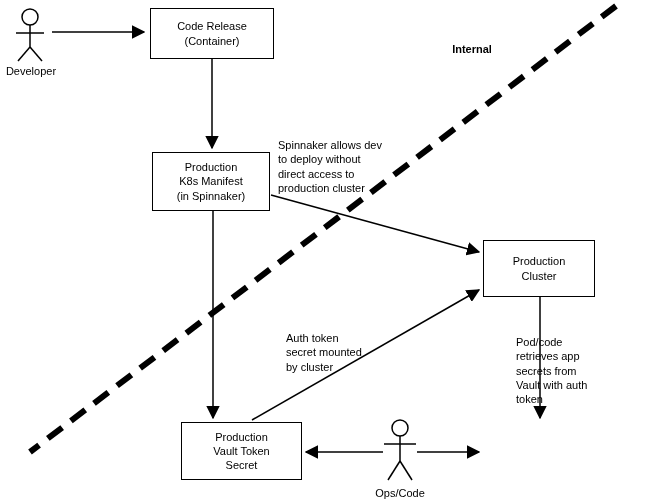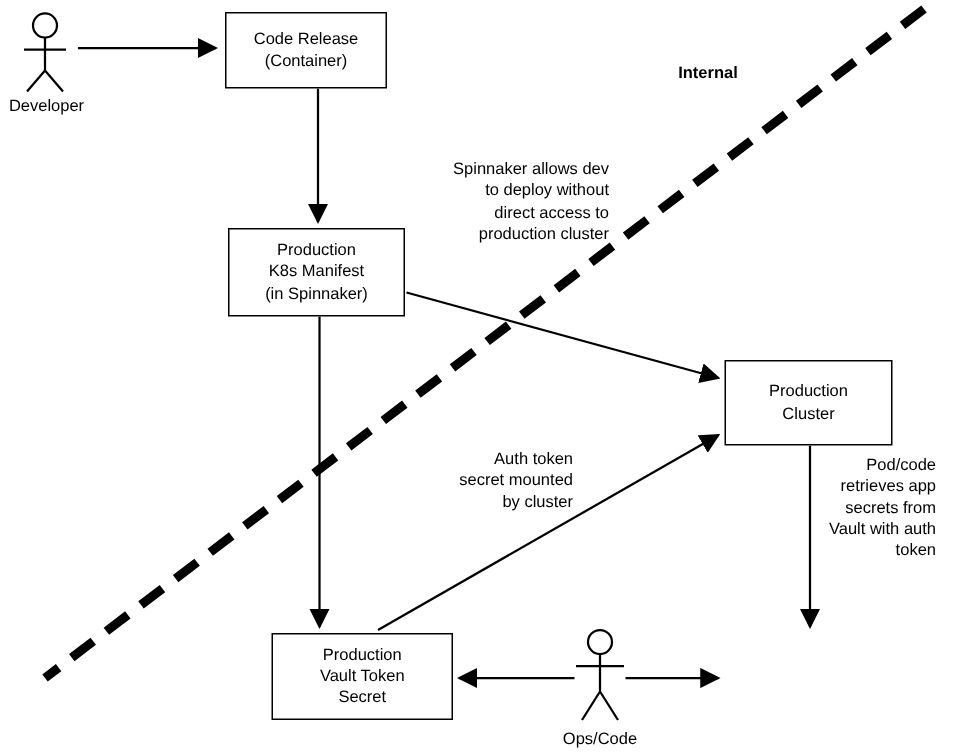--- a/index.html
+++ b/index.html
@@ -17,23 +17,24 @@
     border:1px solid #000;
     background:#ffffff;
     display:flex;align-items:center;justify-content:center;
     text-align:center;
     font-size:11px;line-height:1.3;
     white-space:pre-line;
     box-sizing:border-box;
   }
   .note{
     position:absolute;
-    text-align:right;
+    text-align:left;
     font-size:11px;line-height:1.3;
     white-space:pre-line;
+    margin-top:32px;
   }
   .actor-label{
     position:absolute;
     text-align:center;
     font-size:11px;
   }
   .zone-bold{font-weight:bold;font-size:12px;}
   .zone-block{
     position:absolute;
     text-align:center;
@@ -74,21 +75,21 @@
 
     <g stroke="#000" stroke-width="1.5" fill="none">
       <circle cx="400" cy="428" r="8"></circle>
       <line x1="400" y1="436" x2="400" y2="461"></line>
       <line x1="384" y1="444" x2="416" y2="444"></line>
       <line x1="400" y1="461" x2="388" y2="480"></line>
       <line x1="400" y1="461" x2="412" y2="480"></line>
     </g>
   </svg>
 
-  <div class="box" style="left:150px;top:8px;width:108px;height:51px;">Code Release
+  <div class="box" style="left:150px;top:8px;width:124px;height:51px;">Code Release
 (Container)</div>
 
   <div class="box" style="left:152px;top:152px;width:118px;height:59px;">Production
 K8s Manifest
 (in Spinnaker)</div>
 
   <div class="box" style="left:483px;top:240px;width:112px;height:57px;">Production
 Cluster</div>
 
   <div class="box" style="left:181px;top:422px;width:121px;height:58px;">Production

